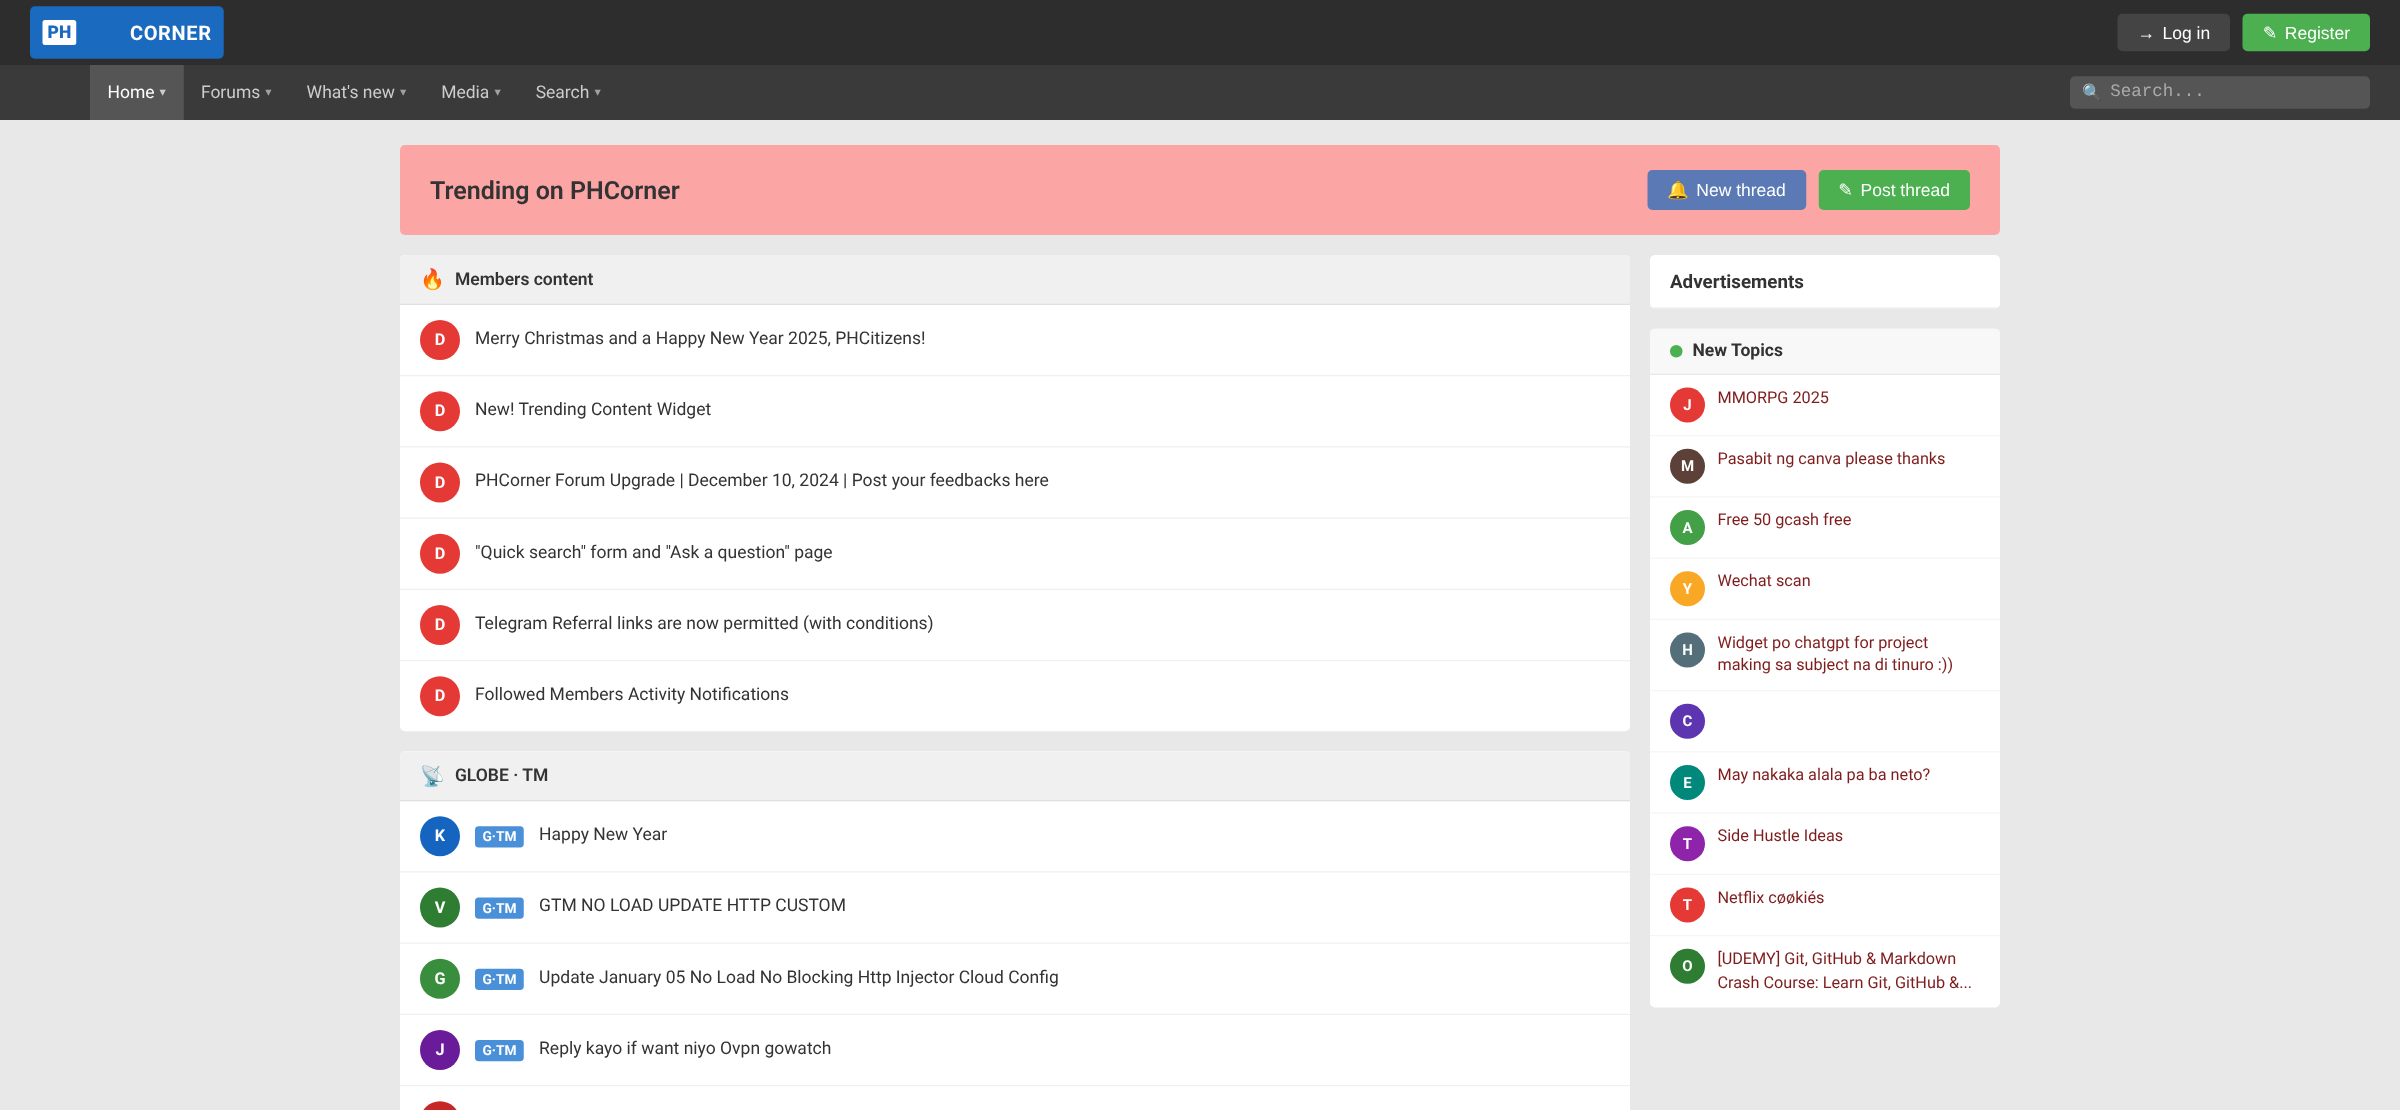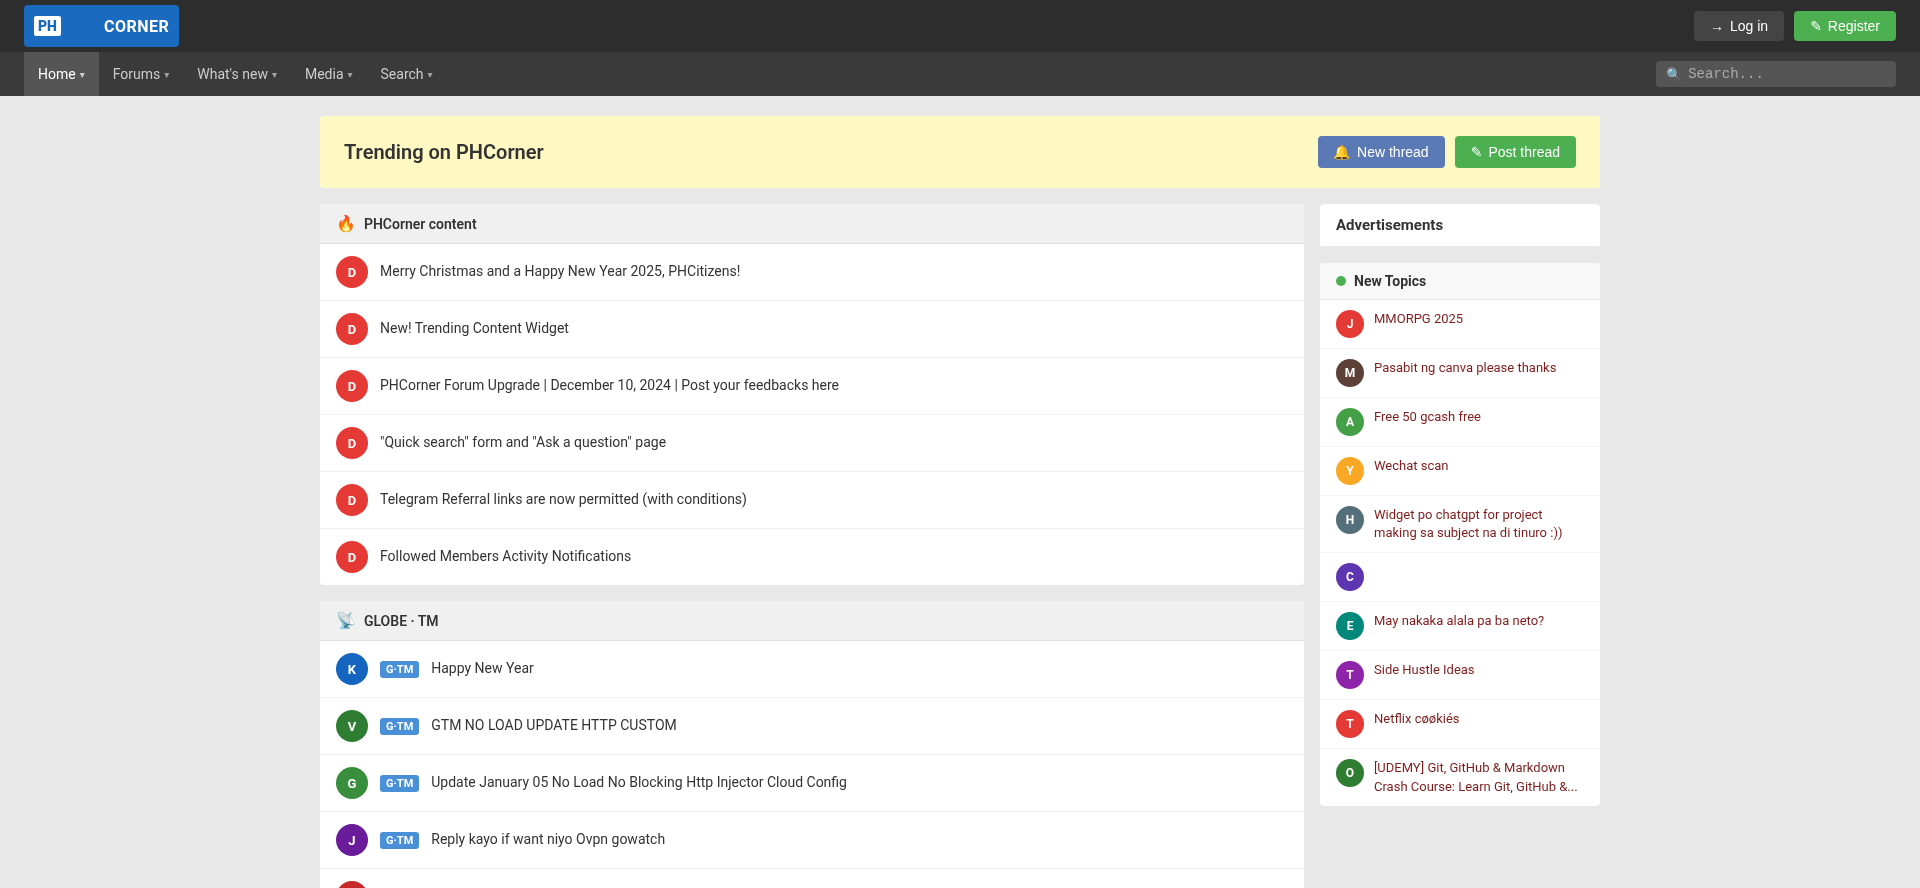--- a/index.html
+++ b/index.html
@@ -74,20 +74,21 @@
       display: flex;
       align-items: center;
       justify-content: space-between;
       padding: 0 24px;
       height: 44px;
     }
     .nav-items {
       display: flex;
       gap: 0;
       align-items: center;
+      margin-left: 48px;
     }
     .nav-item {
       color: #ccc;
       padding: 0 14px;
       height: 44px;
       display: flex;
       align-items: center;
       gap: 4px;
       cursor: pointer;
       font-size: 14px;
@@ -123,21 +124,21 @@
 
     
     .page-content {
       max-width: 1320px;
       margin: 0 auto;
       padding: 20px 20px;
     }
 
     
     .trending-header {
-      background: #fef9c3;
+      background: #fca5a5;
       padding: 20px 24px;
       display: flex;
       align-items: center;
       justify-content: space-between;
       margin-bottom: 16px;
       border-radius: 4px;
     }
     .trending-title {
       font-size: 20px;
       font-weight: 600;
@@ -364,21 +365,21 @@
     </div>
   </div>
 
   <div class="main-layout">
 
     <div class="left-col">
 
       <div class="section-card">
         <div class="section-header">
           <span class="icon">🔥</span>
-          <span>PHCorner content</span>
+          <span>Members content</span>
         </div>
         <div id="featured-list">
             <div class="thread-item">
     <div class="avatar" style="background:#e53935">D</div>
     <span class="thread-title">Merry Christmas and a Happy New Year 2025, PHCitizens!</span>
   </div>
             <div class="thread-item">
     <div class="avatar" style="background:#e53935">D</div>
     <span class="thread-title">New! Trending Content Widget</span>
   </div>

